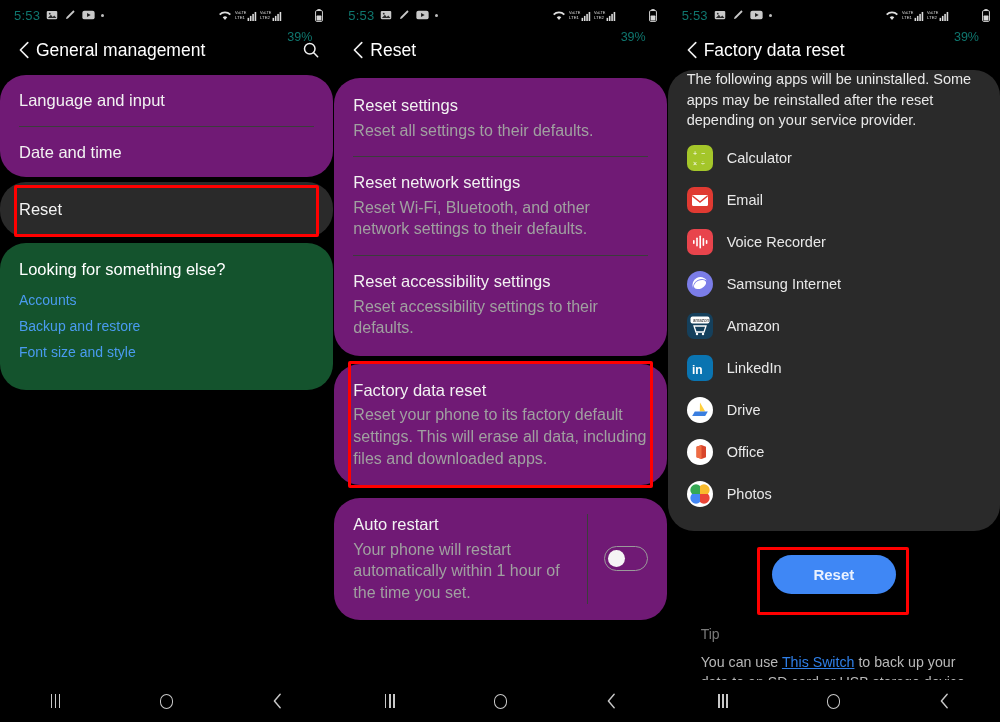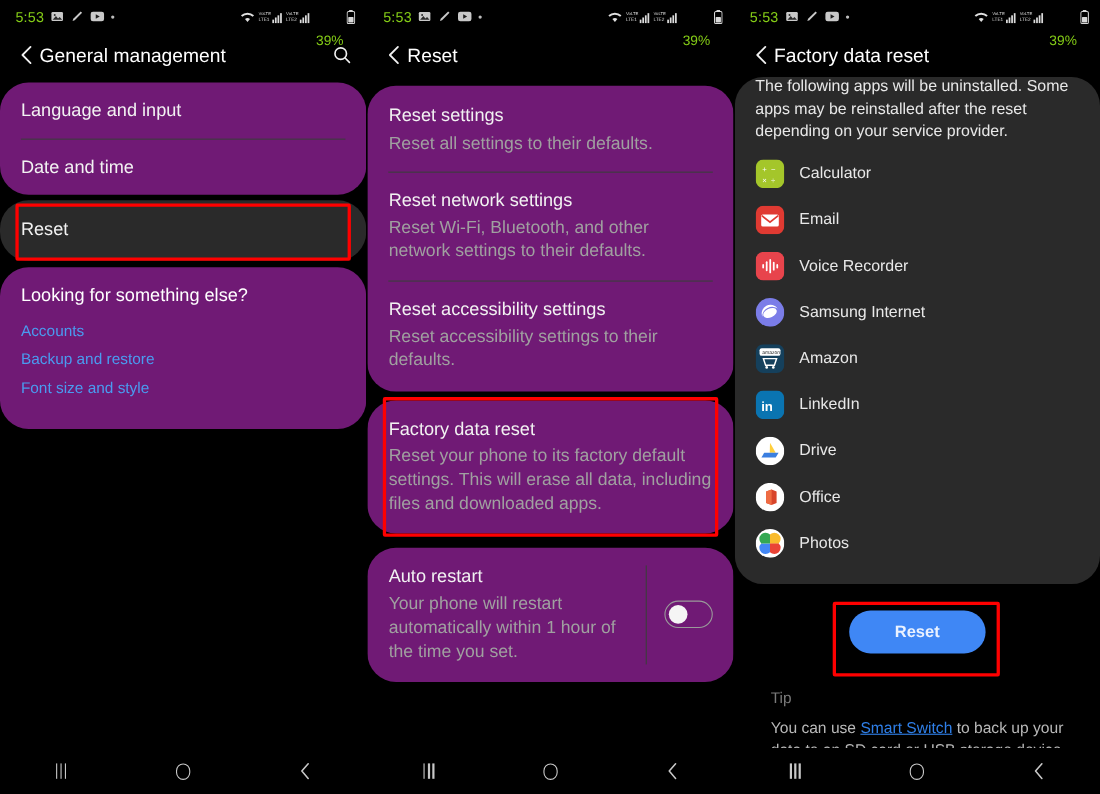--- a/index.html
+++ b/index.html
@@ -17,21 +17,21 @@
     overflow: hidden;
     flex: 0 0 auto;
   }
   .phone + .phone { border-left: 1px solid #000; }
 
   
   .statusbar {
     height: 30px;
     display: flex; align-items: center;
     padding: 0 10px 0 14px;
-    color: #84cc16;
+    color: #0f766e;
     font-size: 12.5px;
     gap: 6px;
   }
   .sb-time { font-size: 13px; letter-spacing: .2px; }
   .sb-icons-left { display: flex; align-items: center; gap: 6px; }
   .sb-spacer { flex: 1; }
   .sb-icons-right { display: flex; align-items: center; gap: 3px; }
   .sb-battery-txt { font-size: 12.5px; margin-left: 2px; margin-top: 44px; }
   .ic { display: inline-block; line-height: 0; }
   .dot-small { width: 3px; height: 3px; border-radius: 50%; background: #bdbdbd; display:inline-block; }
@@ -74,21 +74,21 @@
     pointer-events: none;
   }
 
   .reset-card {
     background: #2a2a2a;
     border-radius: 26px;
     margin: 5px -14px 0;
   }
 
   .blue-card {
-    background: #701a75;
+    background: #14532d;
     border-radius: 26px;
     margin: 6px -14px 0;
     padding: 17px 19px 20px;
   }
   .blue-title { color: #fff; font-size: 16.5px; margin-bottom: 13px; }
   .blue-link { color: #4a9bf0; font-size: 14px; margin: 10px 0; display: block; }
 
   
   .body-area { padding: 5px 14px 0; position: relative; }
 
@@ -601,21 +601,21 @@
         </div>
       </div>
 
       <div class="reset-btn-zone">
         <button class="reset-btn">Reset</button>
         <div class="hl-box" style="left:75px; top:16px; width:152px; height:68px;"></div>
       </div>
 
       <div class="tip-block">
         <div class="tip-title">Tip</div>
-        <div class="tip-text"><span>You can use </span><a class="tip-link">Smart Switch</a><span> to back up your data to an SD card or USB storage device before resetting your phone.</span></div>
+        <div class="tip-text"><span>You can use </span><a class="tip-link">This Switch</a><span> to back up your data to an SD card or USB storage device before resetting your phone.</span></div>
       </div>
     </div>
 
     <div class="navbar">
       <div class="nav-btn">
         <span class="nav-recents">
             <i></i>
             <i></i>
             <i></i>
           </span>

